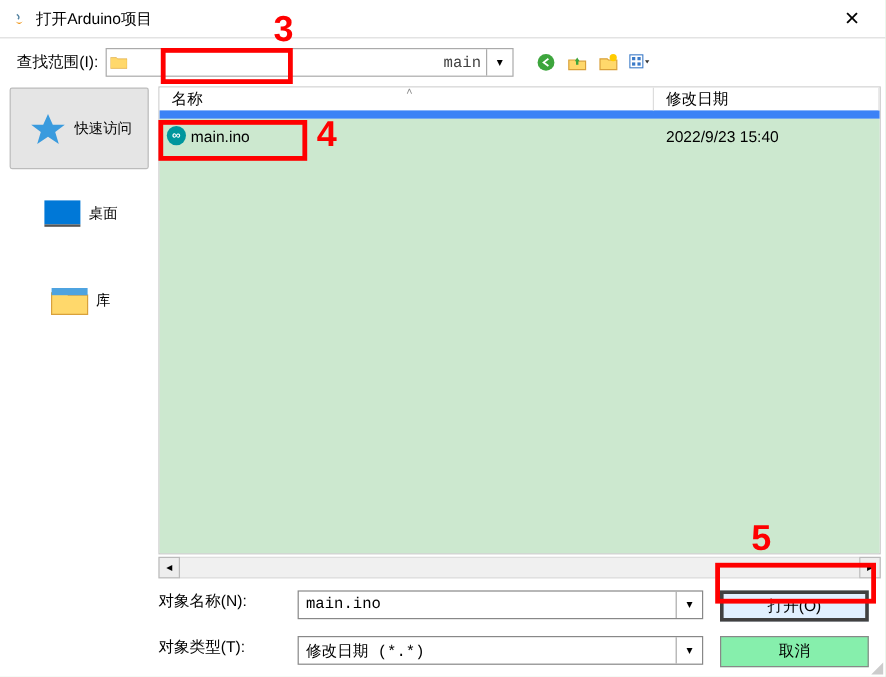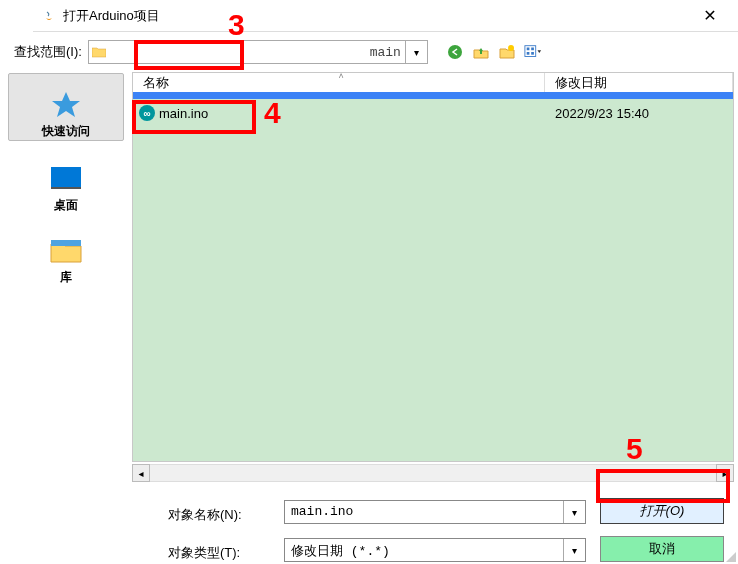--- a/index.html
+++ b/index.html
@@ -1,34 +1,34 @@
 <!DOCTYPE html>
 <html><head>
   <meta charset="utf-8">
   <style>
     * { box-sizing: border-box; margin: 0; padding: 0; }
     body { font-family: "Microsoft YaHei", Tahoma, sans-serif; font-size: 12px; background: #fff; width: 738px; height: 564px; overflow: hidden; position: relative; }
     
-    .titlebar { display: flex; align-items: center; height: 32px; padding: 0 8px; border-bottom: 1px solid #ddd; margin-left: 33px; }
+    .titlebar { display: flex; align-items: center; height: 32px; padding: 0 8px; border-bottom: 1px solid #ddd; }
     .titlebar .app-icon { width: 16px; height: 16px; margin-right: 6px; display: flex; align-items: center; justify-content: center; }
     .titlebar .title { font-size: 13px; flex: 1; }
     .titlebar .close { width: 40px; text-align: center; font-size: 16px; cursor: pointer; }
     
     .toprow { display: flex; align-items: center; height: 40px; padding: 8px 14px; text-align: right; }
     .toprow .lbl { font-size: 13px; margin-right: 6px; }
     .toprow .combo { flex: 1; display: flex; align-items: center; border: 1px solid #aaa; height: 24px; background: #fff; max-width: 340px; }
     .toprow .combo .folder-ic { width: 20px; height: 100%; display: flex; align-items: center; justify-content: center; color: #e8a838; }
     .toprow .combo .val { flex: 1; font-family: "Courier New", monospace; font-size: 13px; padding: 0 4px; color: #444; }
     .toprow .combo .arrow { width: 22px; height: 100%; border-left: 1px solid #aaa; display: flex; align-items: center; justify-content: center; font-size: 10px; }
     .toprow .icons { display: flex; gap: 8px; margin-left: 18px; }
     .toprow .icons span { width: 18px; height: 18px; display: inline-flex; align-items: center; justify-content: center; font-size: 14px; cursor: pointer; }
     
     .body { display: flex; height: 390px; }
     .sidebar { width: 132px; display: flex; flex-direction: column; padding-top: 0; }
-    .sb-item { height: 72px; display: flex; flex-direction: column; align-items: center; justify-content: flex-end; gap: 4px; cursor: pointer; font-weight: bold; }
+    .sb-item { height: 72px; display: flex; align-items: center; justify-content: center; gap: 4px; cursor: pointer; }
     .sb-item.active { background: #e5e5e5; border: 1px solid #bbb; border-radius: 2px; margin: 1px 8px 1px 8px; height: 68px; }
     .sb-item .ic { width: 36px; height: 30px; display: flex; align-items: center; justify-content: center; }
     .sb-item .txt { font-size: 12px; }
     
     .filearea { flex: 1; display: flex; flex-direction: column; border: 1px solid #c8c8c8; margin-right: 4px; }
     .fh { display: flex; height: 26px; background: #fff; border-bottom: 7px solid #3b82f6; font-size: 13px; }
     .fh .col { padding: 4px 10px; border-right: 1px solid #ddd; display: flex; align-items: center; }
     .fh .name-col { flex: 1; position: relative; }
     .fh .name-col .sort { position: absolute; left: 50%; top: -2px; font-size: 9px; color: #888; }
     .fh .date-col { width: 188px; }
@@ -36,27 +36,27 @@
     .frow { display: flex; height: 28px; align-items: center; font-size: 13px; }
     .frow .fname { flex: 1; display: flex; align-items: center; padding-left: 6px; gap: 4px; }
     .frow .fdate { width: 188px; padding-left: 10px; }
     .arduino-ic { width: 16px; height: 16px; background: #00979d; border-radius: 50%; display: inline-flex; align-items: center; justify-content: center; color: #fff; font-size: 10px; font-weight: bold; }
     
     .scroll { display: flex; align-items: center; height: 18px; margin: 2px 4px 0 132px; }
     .scroll .btn { width: 18px; height: 18px; border: 1px solid #bbb; background: #eee; display: flex; align-items: center; justify-content: center; font-size: 10px; cursor: pointer; }
     .scroll .track { flex: 1; height: 18px; background: #f0f0f0; border-top: 1px solid #ddd; border-bottom: 1px solid #ddd; }
     
     .bottom { padding: 10px 14px 4px 132px; }
-    .brow { display: flex; align-items: flex-end; height: 32px; margin-bottom: 6px; margin-left: 36px; }
+    .brow { display: flex; align-items: flex-start; height: 32px; margin-bottom: 6px; }
     .brow .lbl { width: 116px; font-size: 13px; }
     .brow .combo2 { flex: 1; display: flex; border: 1px solid #888; height: 24px; margin-right: 14px; }
     .brow .combo2 .val { flex: 1; font-family: "Courier New", monospace; font-size: 13px; padding: 3px 6px; }
     .brow .combo2 .arrow { width: 22px; border-left: 1px solid #aaa; display: flex; align-items: center; justify-content: center; font-size: 10px; }
     .brow .abtn { width: 124px; height: 26px; border: 1px solid #888; background: #86efac; display: flex; align-items: center; justify-content: center; font-size: 13px; cursor: pointer; }
-    .brow .abtn.primary { background: #e1f0ff; border: 1px solid #404040; font-style: italic; }
+    .brow .abtn.primary { background: #e1f0ff; border: 3px solid #404040; }
     
     .annot { position: absolute; font-size: 30px; font-weight: bold; color: #ff0000; font-family: Arial; pointer-events: none; }
     .redbox { position: absolute; border: 4px solid #ff0000; pointer-events: none; }
     
     .resize { position: absolute; right: 2px; bottom: 2px; width: 14px; height: 14px; }
     .resize::after { content: ""; position: absolute; right: 0; bottom: 0; width: 0; height: 0; border-right: 10px solid #ccc; border-top: 10px solid transparent; }
   </style>
 </head>
 <body>
 

